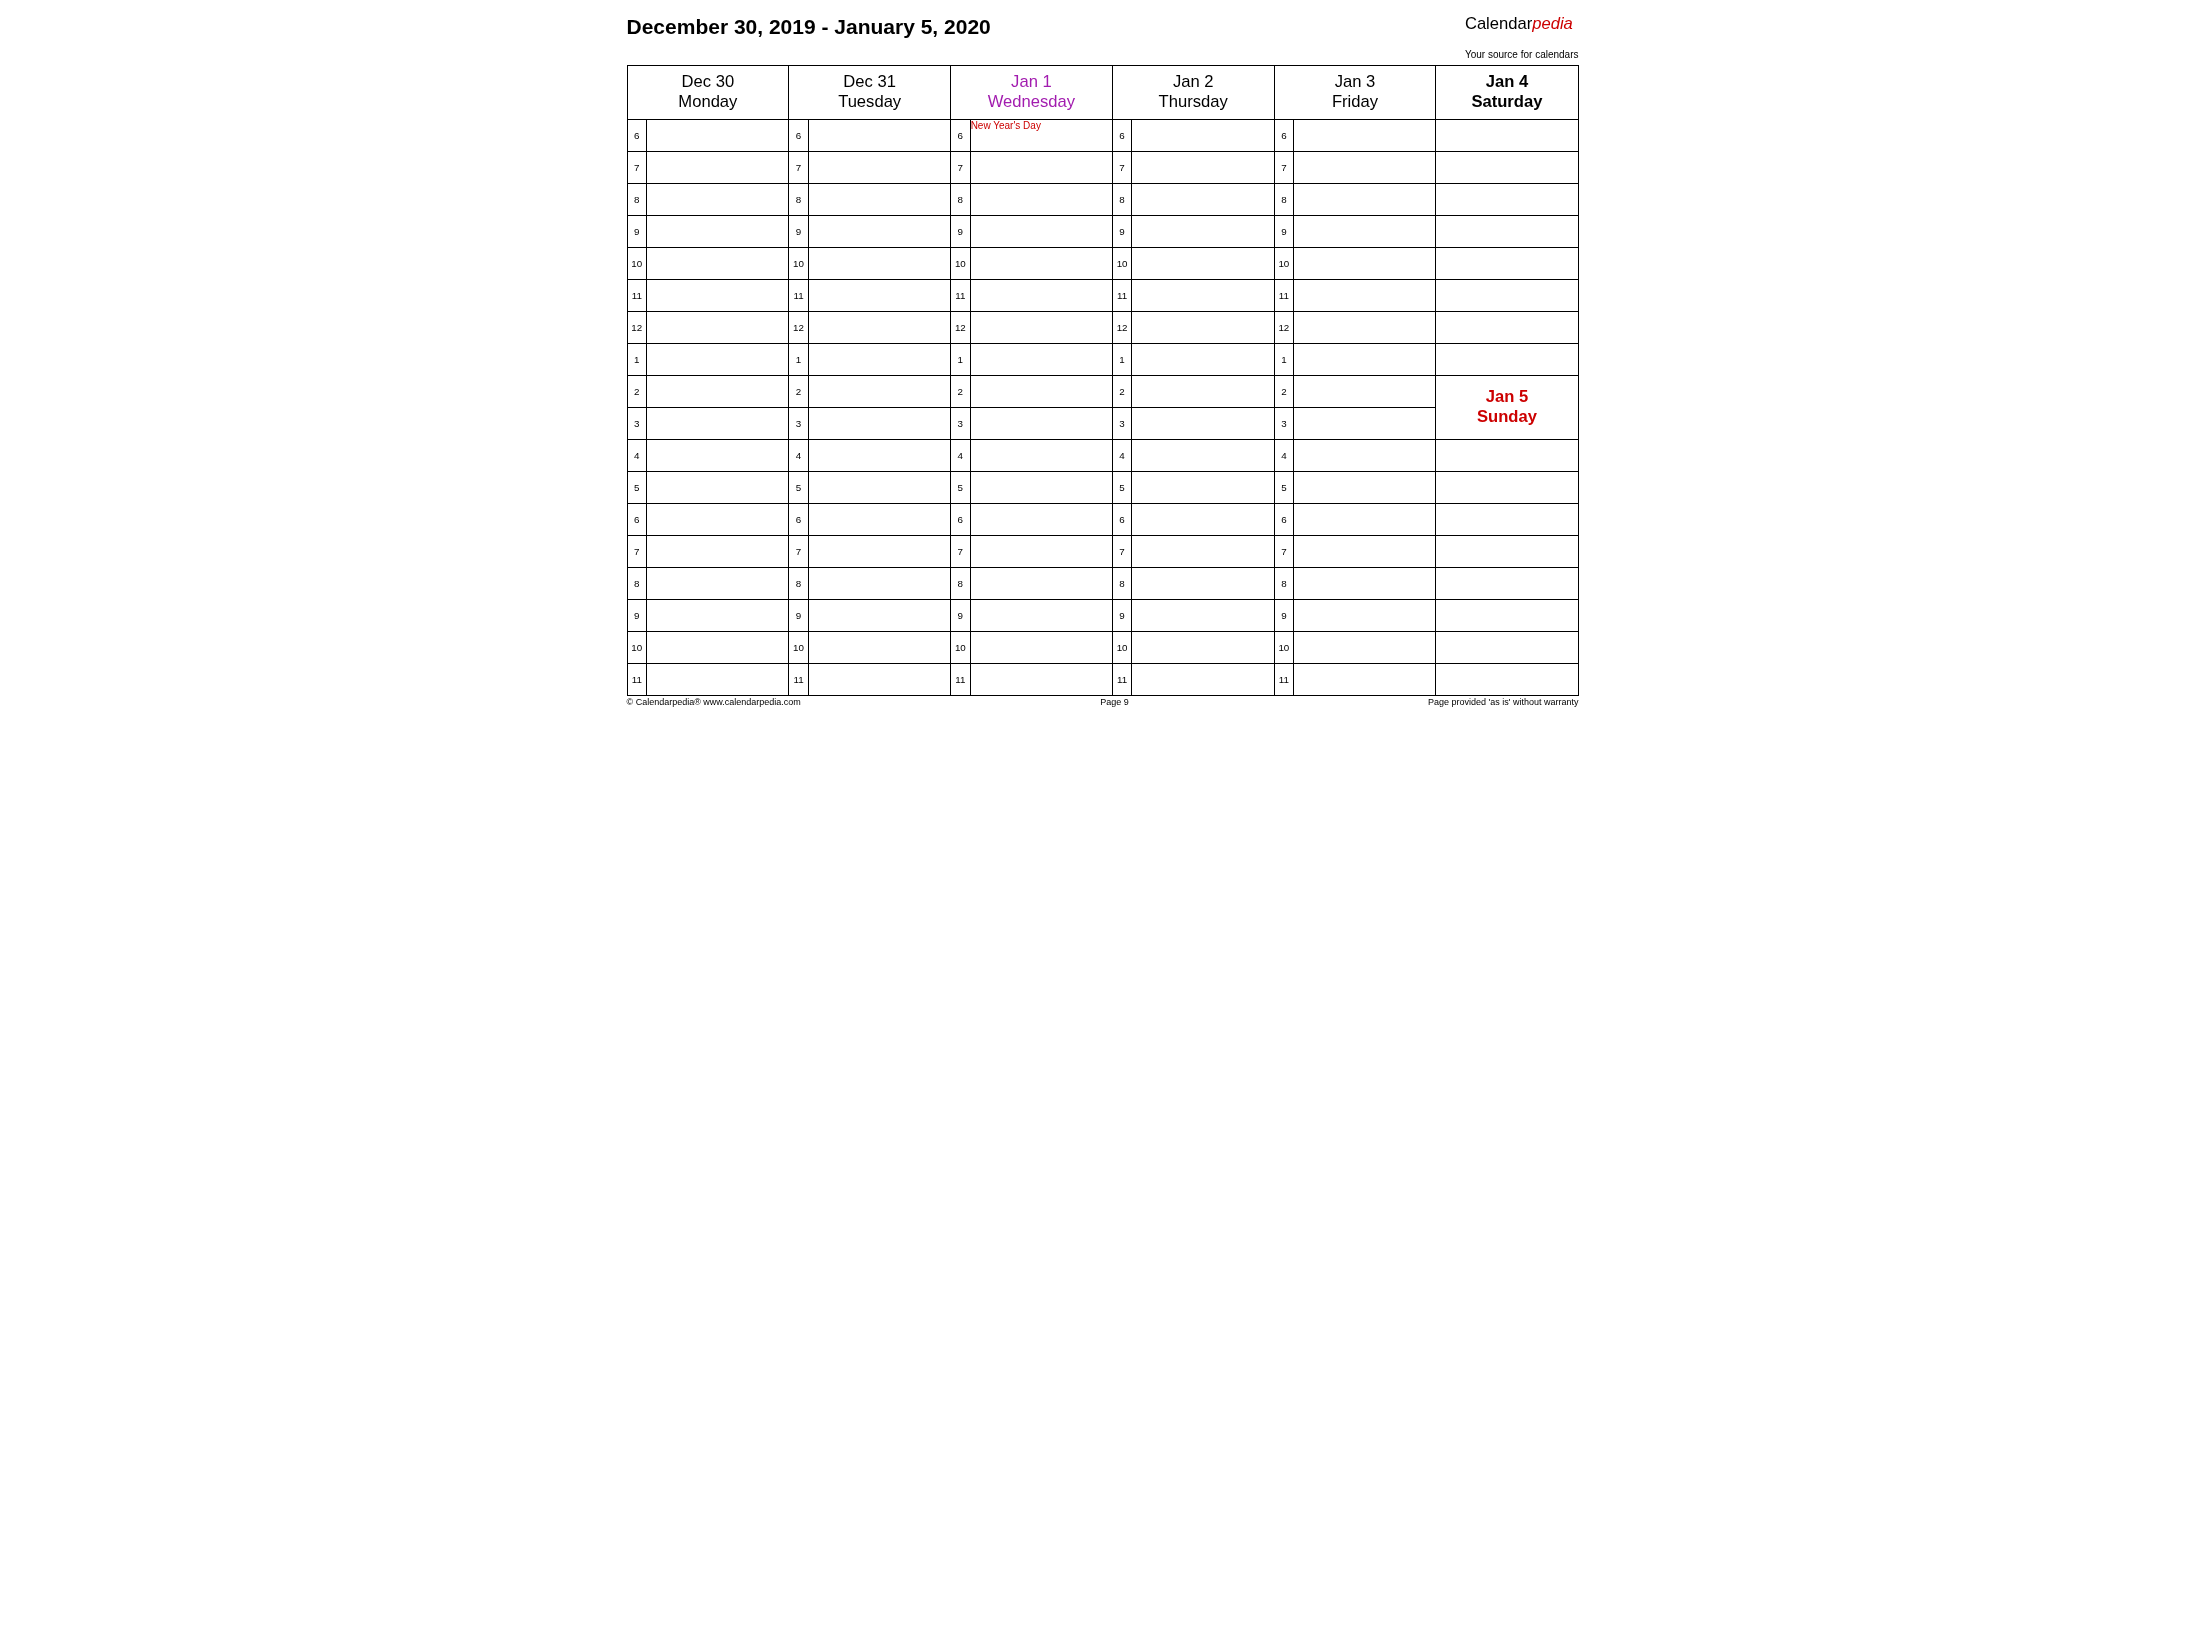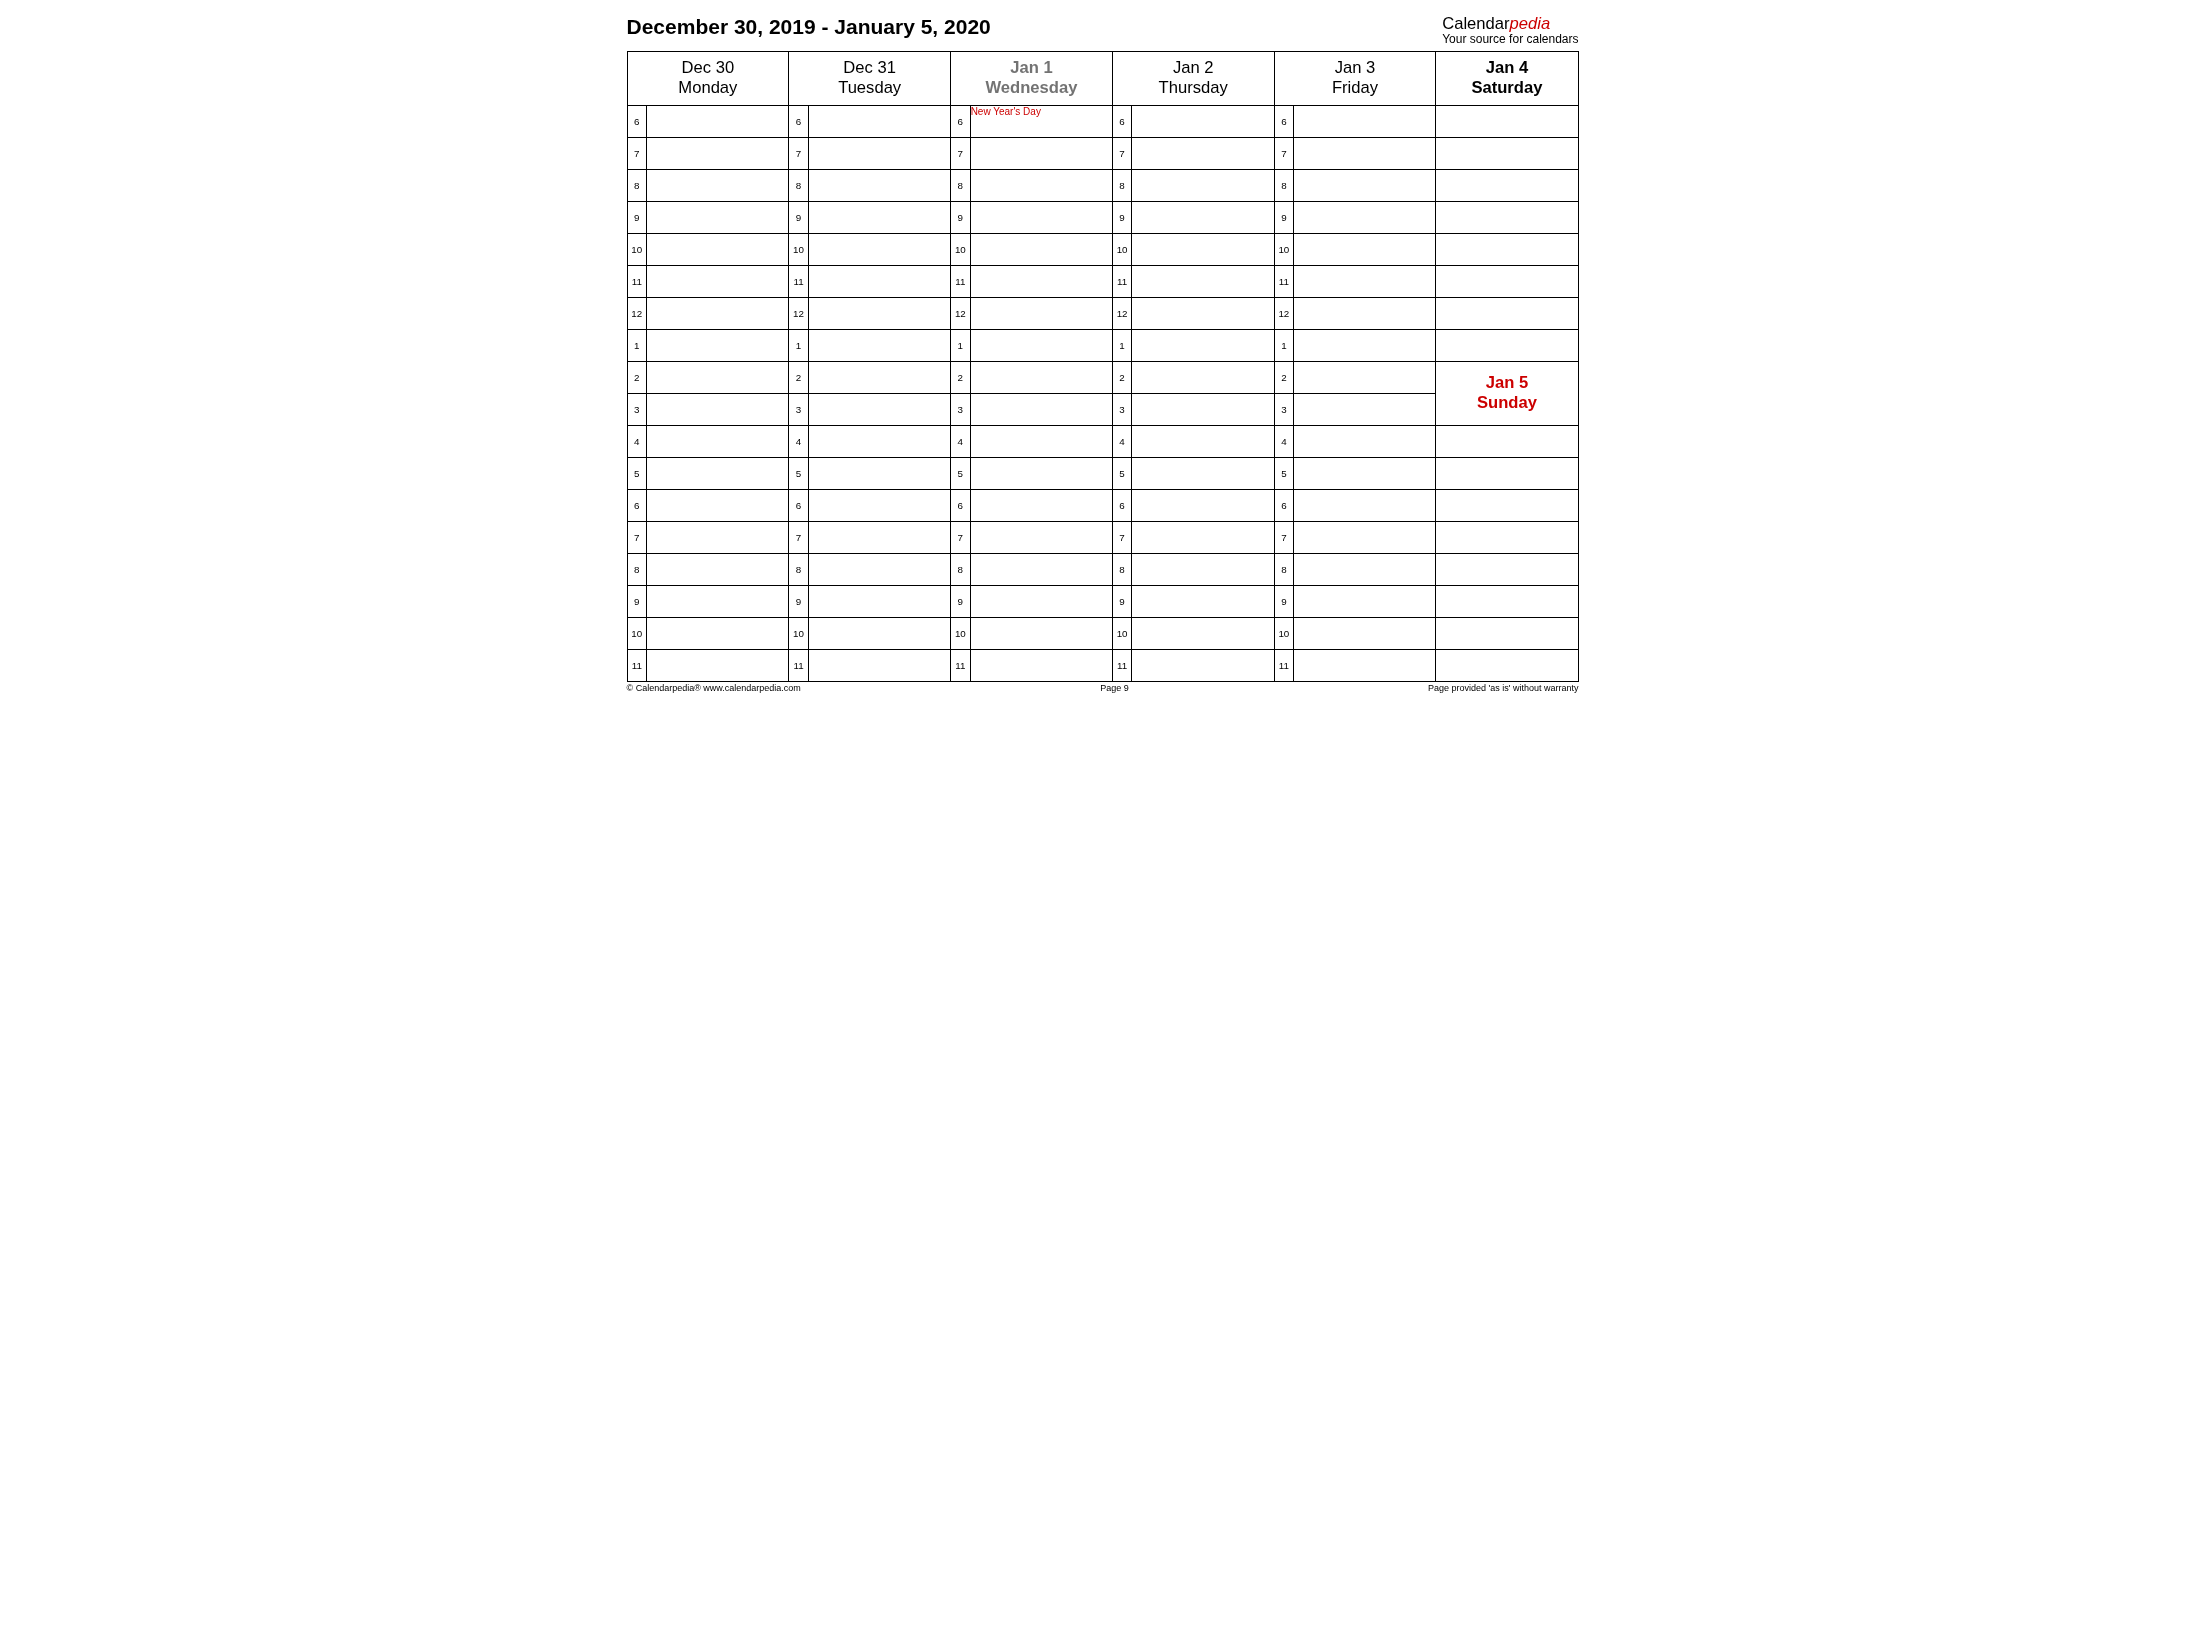--- a/index.html
+++ b/index.html
@@ -27,43 +27,44 @@
   .brand {
     text-align: left;
     line-height: 1.1;
   }
   .brand-name {
     font-size: 16.6px;
   }
   .brand-name .cal { color: #000; }
   .brand-name .pedia { color: #c00; font-style: italic; }
   .brand-tag {
-    font-size: 12px;
+    font-size: 10px;
     color: #000;
+    margin-top: 16px;
   }
   table.calendar {
     width: 100%;
     border-collapse: collapse;
     table-layout: fixed;
   }
   table.calendar th, table.calendar td {
     border: 0.8px solid #000;
     padding: 0;
   }
   .dayhead {
     text-align: center;
     font-weight: normal;
     font-size: 16.6px;
     line-height: 1.25;
     padding: 4.5px 0 6px 0;
     height: 54px;
     vertical-align: middle;
   }
   .dayhead.bold { font-weight: bold; }
-  .dayhead.red { color: #737373; font-weight: bold; }
+  .dayhead.red { color: #a21caf; font-weight: normal; }
   .hourcell {
     width: 19.6px;
     text-align: center;
     font-size: 9.8px;
     height: 32px;
     vertical-align: middle;
     border-right: 0.8px solid #000;
   }
   .slot {
     height: 32px;

